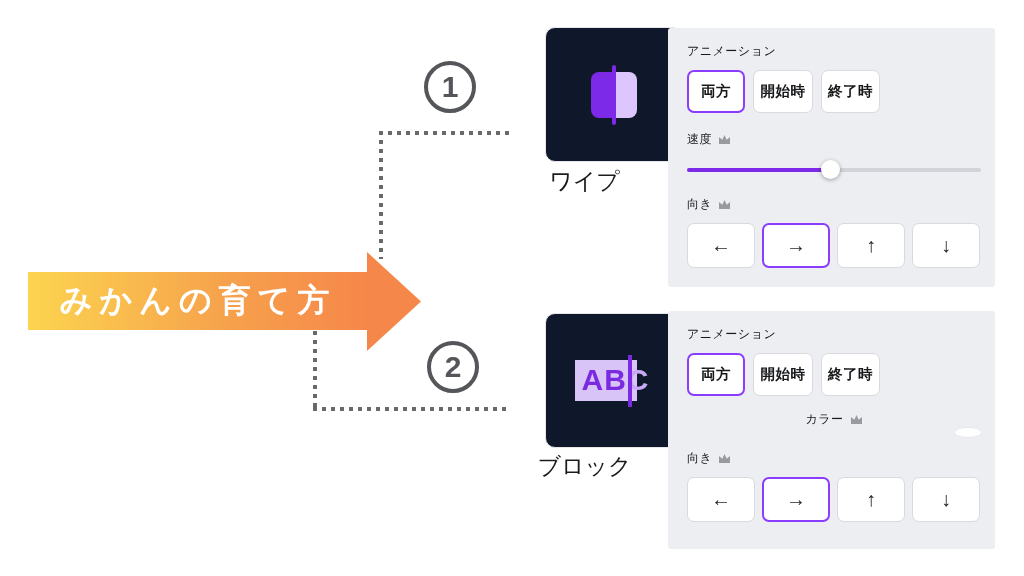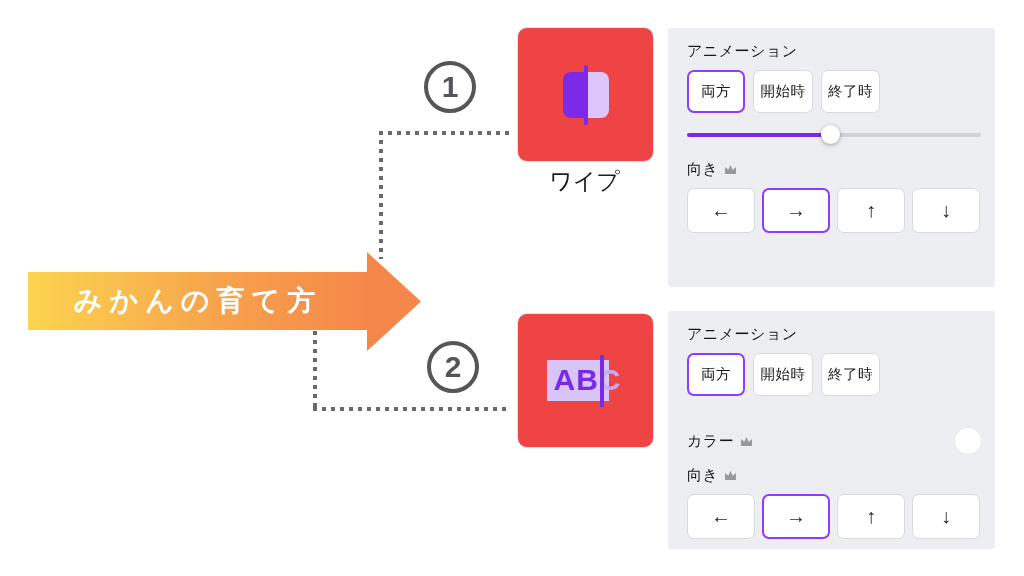--- a/index.html
+++ b/index.html
@@ -3,21 +3,21 @@
 <meta charset="utf-8">
 <style>
   html,body{margin:0;padding:0;background:#fff;}
   .stage{position:relative;width:1024px;height:576px;background:#ffffff;overflow:hidden;
          font-family:"Liberation Sans","DejaVu Sans",sans-serif;}
 
   
   .arrow-body{position:absolute;left:28px;top:272px;width:340px;height:58px;
               background:linear-gradient(90deg,#fcd44f 0%,#f6a04c 60%,#f6874a 100%);
               display:flex;align-items:center;justify-content:center;}
-  .arrow-body span{color:#fff;font-size:28px;font-weight:bold;letter-spacing:7px;white-space:nowrap;}
+  .arrow-body span{color:#fff;font-size:32px;font-weight:bold;letter-spacing:7px;white-space:nowrap;}
   .arrow-head{position:absolute;left:367px;top:252px;width:54px;height:99px;background:#f6874a;
               clip-path:polygon(0 0,100% 50%,0 100%);}
 
   
   .dot-h{position:absolute;height:4px;
          background-image:repeating-linear-gradient(to right,#696969 0 4px,transparent 4px 9px);}
   .dot-v{position:absolute;width:4px;
          background-image:repeating-linear-gradient(to bottom,#696969 0 4px,transparent 4px 9px);}
   #dot-v1{left:379px;top:131px;height:128px;}
   #dot-h1{left:379px;top:131px;width:131px;}
@@ -25,21 +25,21 @@
   #dot-h2{left:313px;top:407px;width:196px;}
 
   
   .num-circle{position:absolute;width:44px;height:44px;border:4px solid #55565a;border-radius:50%;
               background:#fff;color:#55565a;font-size:30px;font-weight:bold;
               display:flex;align-items:center;justify-content:center;}
   #circle-1{left:424px;top:61px;}
   #circle-2{left:427px;top:341px;}
 
   
-  .card{position:absolute;left:517px;width:135px;height:133px;background:#ef4444;
+  .card{position:absolute;left:545px;width:135px;height:133px;background:#0f172a;
         border:1px solid #e7e7ea;border-radius:10px;
         display:flex;align-items:center;justify-content:center;}
   #card-wipe{top:27px;}
   #card-block{top:313px;}
   .card-label{position:absolute;left:517px;width:135px;text-align:center;
               font-size:23px;color:#1c1c1e;}
   #label-wipe{top:166px;}
   #label-block{top:451px;}
 
   .wipe-icon{position:relative;width:46px;height:46px;}
@@ -55,43 +55,43 @@
   .abc-c{color:#c9a9f5;padding:5px 3px 6px 0;
          background:linear-gradient(to right,#d9c4f8 0 40%,transparent 40%);}
   .abc-bar{position:absolute;left:53px;top:-5px;width:4px;height:52px;background:#7a2be2;}
 
   
   .panel{position:absolute;left:668px;width:327px;background:#edeef2;border-radius:3px;
          box-sizing:border-box;padding:14px 14px 14px 19px;}
   #panel-top{top:28px;height:259px;}
   #panel-bottom{top:311px;height:238px;}
 
-  .section-label{display:flex;align-items:center;gap:6px;font-size:15px;color:#17181a;
+  .section-label{display:flex;align-items:center;gap:6px;font-size:12px;color:#17181a;
                  letter-spacing:0.5px;height:18px;}
   .crown{flex:0 0 auto;}
 
   .opt-row{display:flex;gap:8px;margin-top:10px;}
   .btn{background:#fff;border:1px solid #d9dadd;border-radius:7px;box-sizing:border-box;
        display:flex;align-items:center;justify-content:center;color:#17181a;cursor:pointer;}
   .btn.selected{border:2px solid #8b3dff;}
-  .opt-btn{height:43px;font-size:14.5px;font-weight:normal;letter-spacing:0.5px;}
+  .opt-btn{height:43px;font-size:14.5px;font-weight:bold;letter-spacing:0.5px;}
   .w1{width:58px;}.w2{width:60px;}.w3{width:59px;}
 
   .row-speed{margin-top:17px;}
   .slider{position:relative;height:19px;margin-top:12px;}
   .slider-track{position:absolute;left:0;right:0;top:8px;height:4px;background:#d2d3d8;border-radius:2px;}
   .slider-fill{position:absolute;left:0;top:8px;height:4px;background:#7d2ae8;border-radius:2px;}
   .slider-thumb{position:absolute;top:0;width:19px;height:19px;background:#fff;border-radius:50%;
                 box-shadow:0 1px 4px rgba(0,0,0,0.35);}
 
   .row-dir{margin-top:16px;}
   .dir-row{display:flex;gap:7px;margin-top:10px;}
   .dir-btn{width:68px;height:45px;font-size:20px;color:#25262a;}
 
-  .color-row{display:flex;align-items:center;margin-top:32px;height:26px;}
+  .color-row{display:flex;align-items:center;margin-top:15px;height:26px;flex-direction:column;}
   .color-swatch{margin-left:auto;width:26px;height:26px;border-radius:50%;background:#fff;
                 box-shadow:0 0 2px rgba(0,0,0,0.08);cursor:pointer;}
   .row-dir-b{margin-top:12px;}
 </style>
 </head>
 <body>
 
 <div class="stage">
 
   <div class="dot-v" id="dot-v1"></div>
@@ -120,29 +120,36 @@
   </div>
   <div class="card-label" id="label-wipe">ワイプ</div>
 
   <div class="card" id="card-block">
     <div class="abc-icon">
       <span class="abc-hl">AB</span>
         <span class="abc-c">C</span>
       <div class="abc-bar"></div>
     </div>
   </div>
+  <div class="card-label" id="label-block">ブロック</div>
 
   <div class="panel" id="panel-top">
     <div class="section-label">
       <span>アニメーション</span>
     </div>
     <div class="opt-row">
       <div class="btn opt-btn w1 selected">両方</div>
       <div class="btn opt-btn w2">開始時</div>
       <div class="btn opt-btn w3">終了時</div>
+    </div>
+    <div class="section-label row-speed">
+      <span>速度</span>
+      <svg class="crown" width="13" height="11" viewBox="0 0 14 12">
+        <path d="M1 11 L1 3.2 L4.6 6.2 L7 1.2 L9.4 6.2 L13 3.2 L13 11 Z" fill="#989aa0"></path>
+      </svg>
     </div>
     <div class="slider">
       <div class="slider-track"></div>
       <div class="slider-fill" style="width: 49%;"></div>
       <div class="slider-thumb" style="left: calc(49% - 10px);"></div>
     </div>
     <div class="section-label row-dir">
       <span>向き</span>
       <svg class="crown" width="13" height="11" viewBox="0 0 14 12">
         <path d="M1 11 L1 3.2 L4.6 6.2 L7 1.2 L9.4 6.2 L13 3.2 L13 11 Z" fill="#989aa0"></path>

